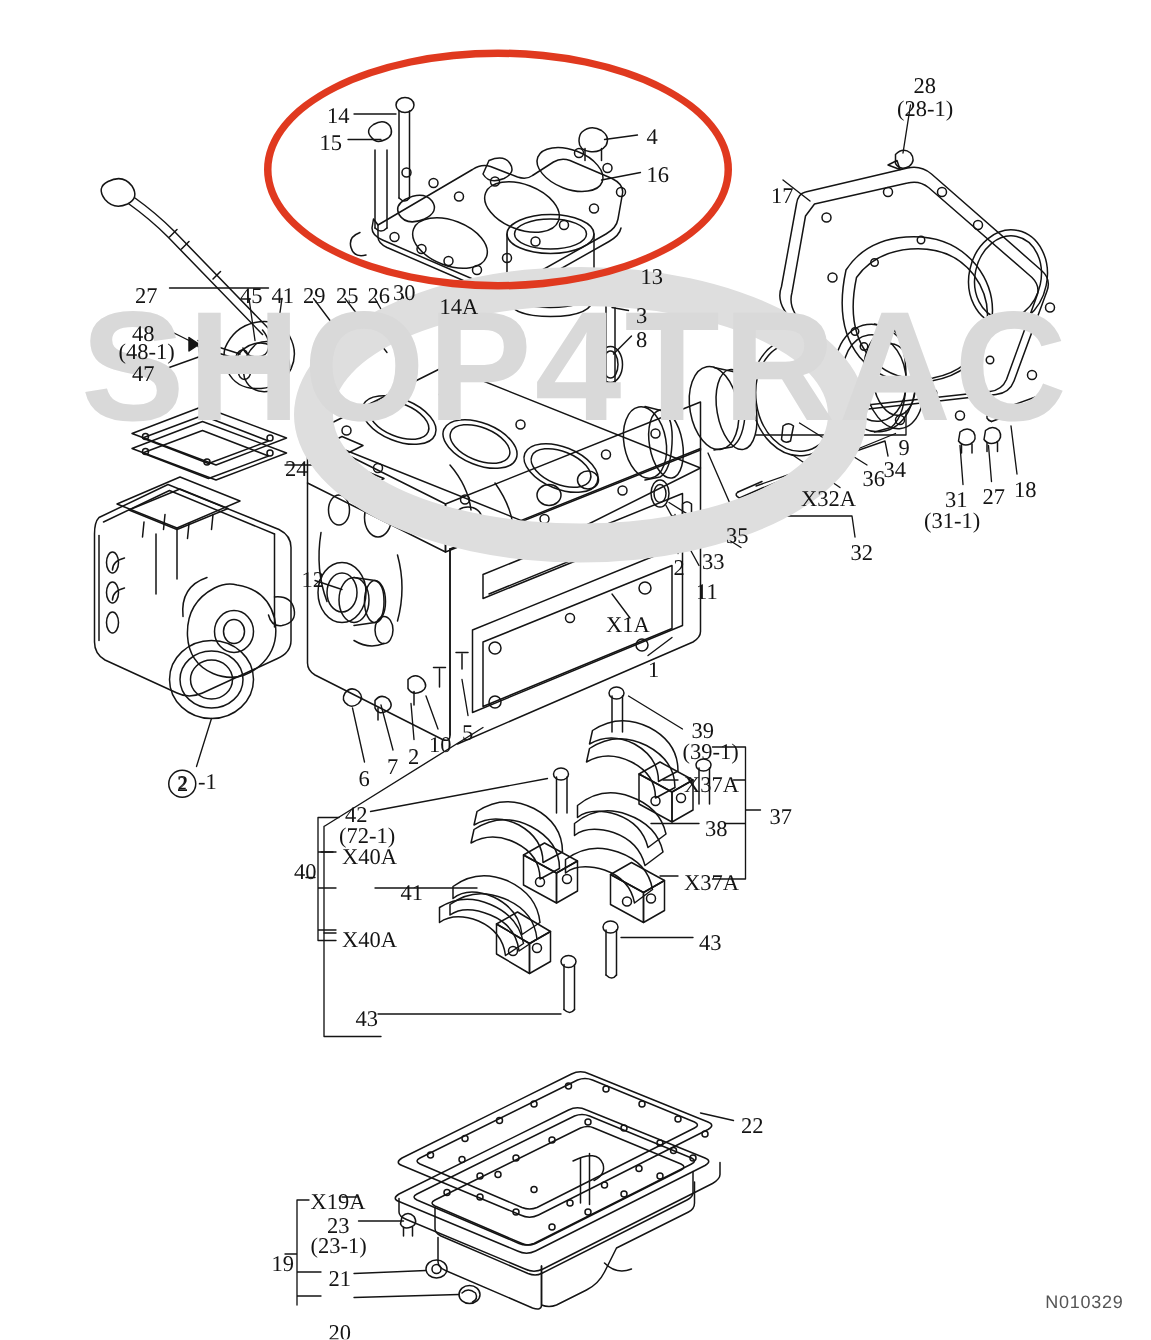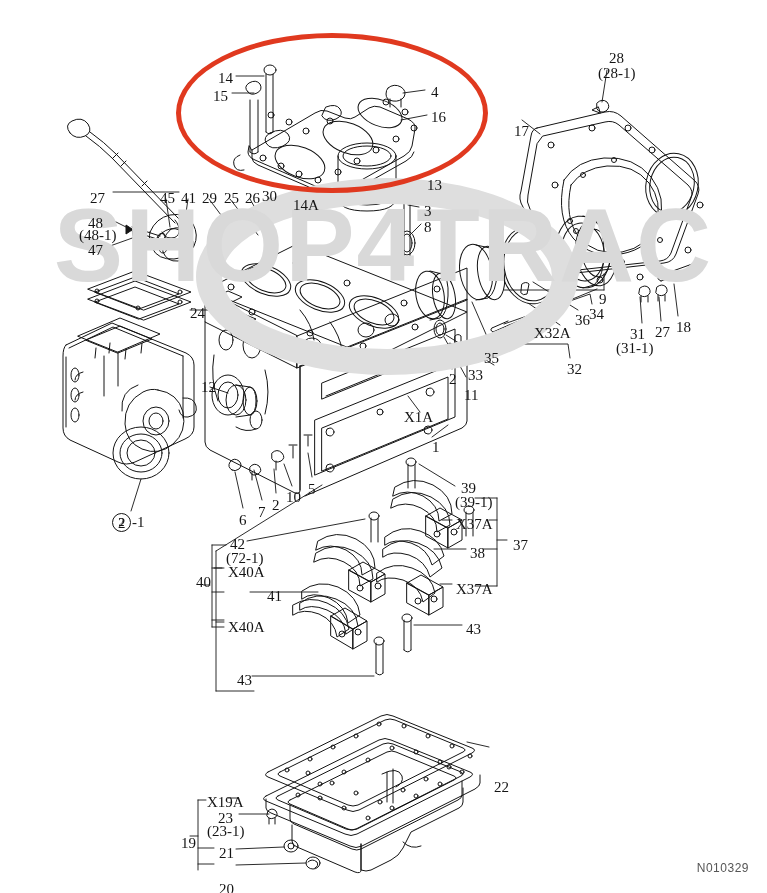--- a/index.html
+++ b/index.html
@@ -630,21 +630,21 @@
       <div class="lbl" style="left: 456px; top: 582px;">X37A</div>
       <div class="lbl" style="left: 513px; top: 538px;">37</div>
       <div class="lbl" style="left: 466px; top: 622px;">43</div>
       <div class="lbl" style="left: 230px; top: 537px;">42</div>
       <div class="lbl" style="left: 226px; top: 551px;">(72-1)</div>
       <div class="lbl" style="left: 228px; top: 565px;">X40A</div>
       <div class="lbl" style="left: 196px; top: 575px;">40</div>
       <div class="lbl" style="left: 235px; top: 589px; margin-left: 32px;">41</div>
       <div class="lbl" style="left: 228px; top: 620px;">X40A</div>
       <div class="lbl" style="left: 237px; top: 673px;">43</div>
-      <div class="lbl" style="left: 494px; top: 744px; margin-top: 36px;">22</div>
+      <div class="lbl" style="left: 494px; top: 744px;">22</div>
       <div class="lbl" style="left: 207px; top: 795px;">X19A</div>
       <div class="lbl" style="left: 218px; top: 811px; text-align: right;">23</div>
       <div class="lbl" style="left: 207px; top: 824px;">(23-1)</div>
       <div class="lbl" style="left: 181px; top: 836px;">19</div>
       <div class="lbl" style="left: 219px; top: 846px;">21</div>
       <div class="lbl" style="left: 219px; top: 882px;">20</div>
     </div>
 
   <div class="drawing-id">N010329</div>
 

